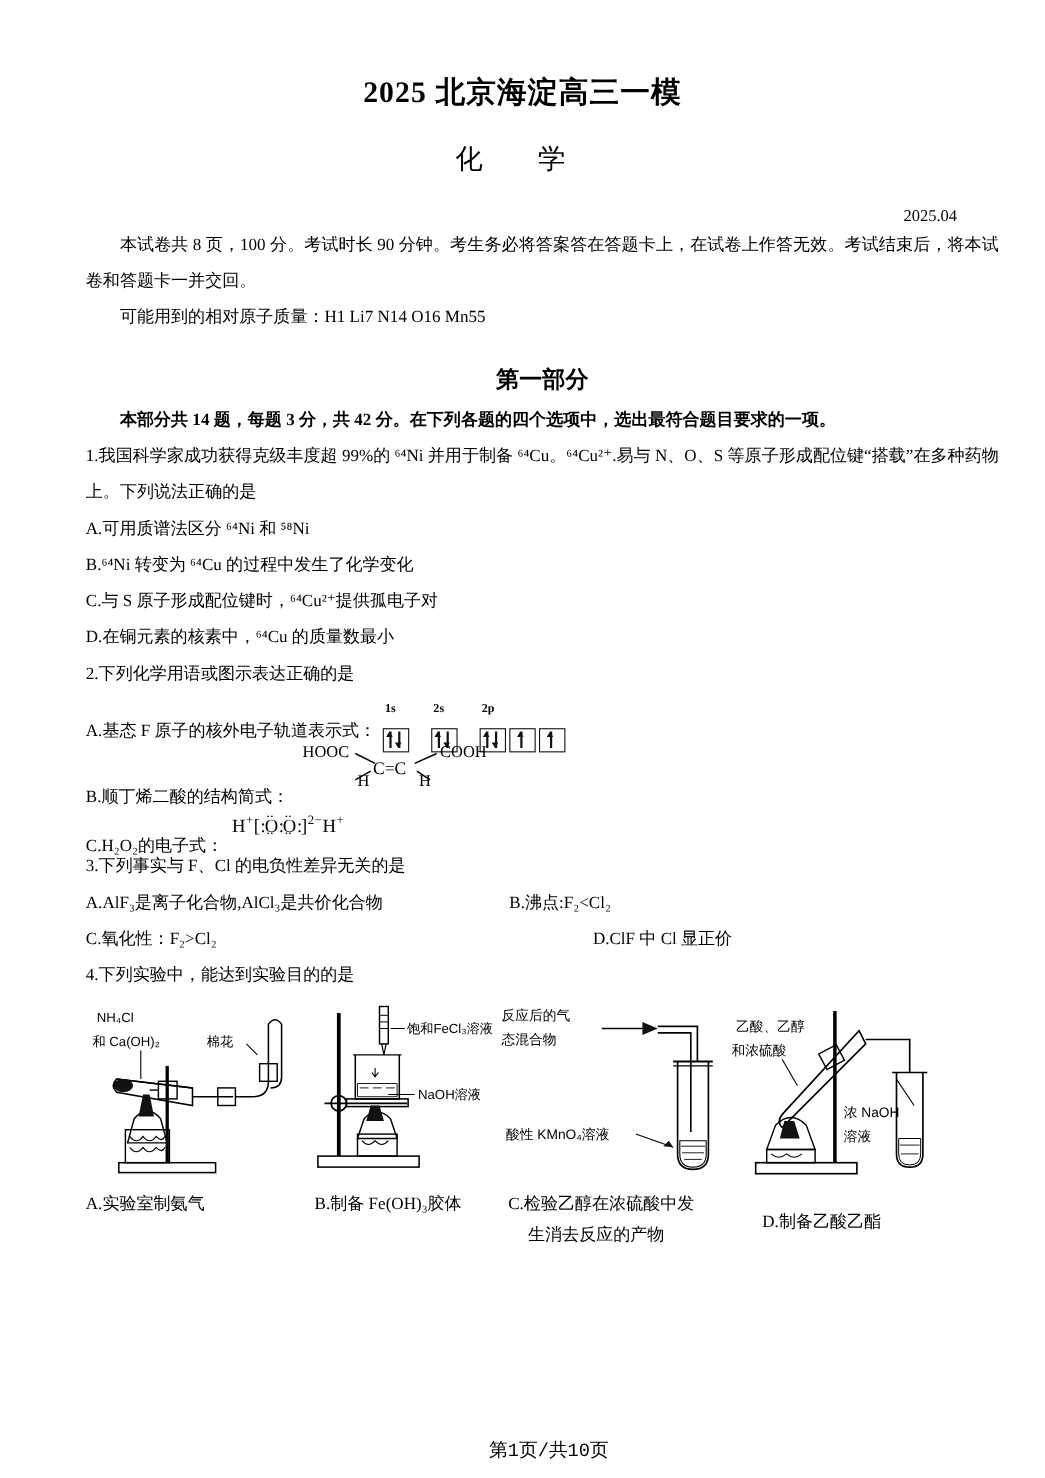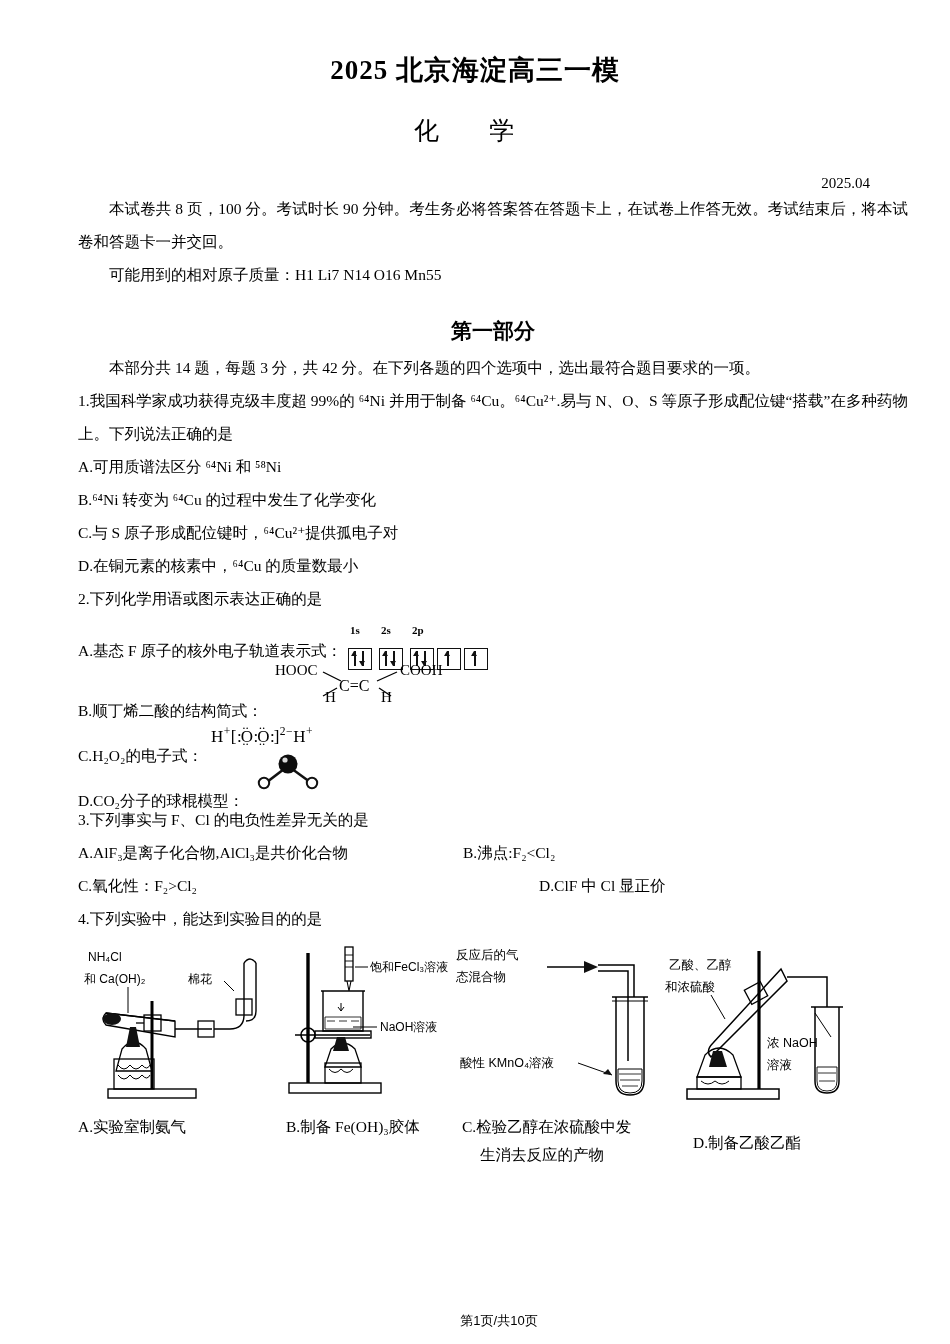--- a/index.html
+++ b/index.html
@@ -14,21 +14,21 @@
     background: #ffffff;
     font-family: "Liberation Serif", "DejaVu Serif", serif;
     color: #000000;
     overflow: hidden;
   }
   .doc-title {
     text-align: center;
     font-size: 27px;
     font-weight: bold;
     letter-spacing: 1px;
-    margin-top: 52px;
+    margin-top: 66px;
   }
   .doc-subject {
     text-align: center;
     font-size: 25px;
     font-weight: normal;
     letter-spacing: 22px;
     margin-top: 26px;
   }
   .doc-date {
     text-align: right;
@@ -39,21 +39,21 @@
   .body-col {
     padding: 0 42px 0 78px;
   }
   p.para {
     font-size: 15.5px;
     line-height: 33px;
     margin: 0;
     text-align: justify;
   }
   p.indent2 { text-indent: 2em; }
-  .bold { font-weight: normal; }
+  .bold { font-weight: bold; }
   .section-head {
     text-align: center;
     font-size: 21px;
     font-weight: bold;
     margin-top: 26px;
     margin-bottom: 6px;
   }
   sup, sub { font-size: 0.68em; line-height: 0; }
   .q { margin-top: 2px; }
   .opt-row {
@@ -91,21 +91,21 @@
   }
   .cu-mass {
     font-size: 13px;
     font-weight: bold;
     margin-top: 2px;
   }
 
   
   .orb-wrap {
     display: inline-flex;
-    gap: 7px;
+    gap: 20px;
     margin-left: 6px;
     position: relative;
     top: 3px;
   }
   .orb-group { display: flex; flex-direction: column; align-items: center; }
   .orb-group .olabel {
     font-size: 11px;
     font-weight: bold;
     margin-bottom: 1px;
     align-self: flex-start;
@@ -178,22 +178,22 @@
     position: relative;
     height: 56px;
   }
   .fig-cap { position: absolute; white-space: nowrap; }
 
   .footer {
     position: absolute;
     left: 0; right: 0;
     bottom: 14px;
     text-align: center;
-    font-size: 13px;
-    font-family: Liberation Sans, sans-serif;
+    font-size: 17px;
+    font-family: Liberation Mono, monospace;
     padding-left: 48px;
   }
 </style>
 </head>
 <body>
 
 <div class="page">
 
   <div class="doc-title">2025 北京海淀高三一模</div>
   <div class="doc-subject">化  学</div>
@@ -271,33 +271,20 @@
       </span>
     </div>
 
     <div class="opt-row" style="height:44px;">
       <span class="lbl">C.H₂O₂的电子式：</span>
       <span class="efml">
         H<sup>+</sup>[<span style="letter-spacing:-1px">:</span><span class="dots-top dots-bot" style="position:relative;display:inline-block;">O</span><span style="letter-spacing:-1px">:</span><span class="dots-top dots-bot" style="position:relative;display:inline-block;">O</span><span style="letter-spacing:-1px">:</span>]<sup>2−</sup>H<sup>+</sup>
       </span>
     </div>
 
-    <div class="opt-row" style="height:46px;">
-      <span class="lbl">D.CO₂分子的球棍模型：</span>
-      <span class="co2-model">
-        <svg width="68" height="40" viewBox="0 0 68 40">
-          <line x1="34" y1="14" x2="13" y2="30" stroke="#111" stroke-width="2.6"></line>
-          <line x1="34" y1="14" x2="56" y2="30" stroke="#111" stroke-width="2.6"></line>
-          <circle cx="34" cy="12" r="9.5" fill="#0d0d0d"></circle>
-          <circle cx="31" cy="8" r="2.6" fill="#ffffff" opacity="0.85"></circle>
-          <circle cx="10" cy="31" r="5.2" fill="#ffffff" stroke="#111" stroke-width="2"></circle>
-          <circle cx="58" cy="31" r="5.2" fill="#ffffff" stroke="#111" stroke-width="2"></circle>
-        </svg>
-      </span>
-    </div>
 
     <p class="para q">3.下列事实与 F、Cl 的电负性差异无关的是</p>
     <div class="opt-row">
       <span style="width:385px">A.AlF₃是离子化合物,AlCl₃是共价化合物</span>
       <span>B.沸点:F₂&lt;Cl₂</span>
     </div>
     <div class="opt-row">
       <span style="width:385px">C.氧化性：F₂&gt;Cl₂</span>
       <span style="padding-left:76px">D.ClF 中 Cl 显正价</span>
     </div>

